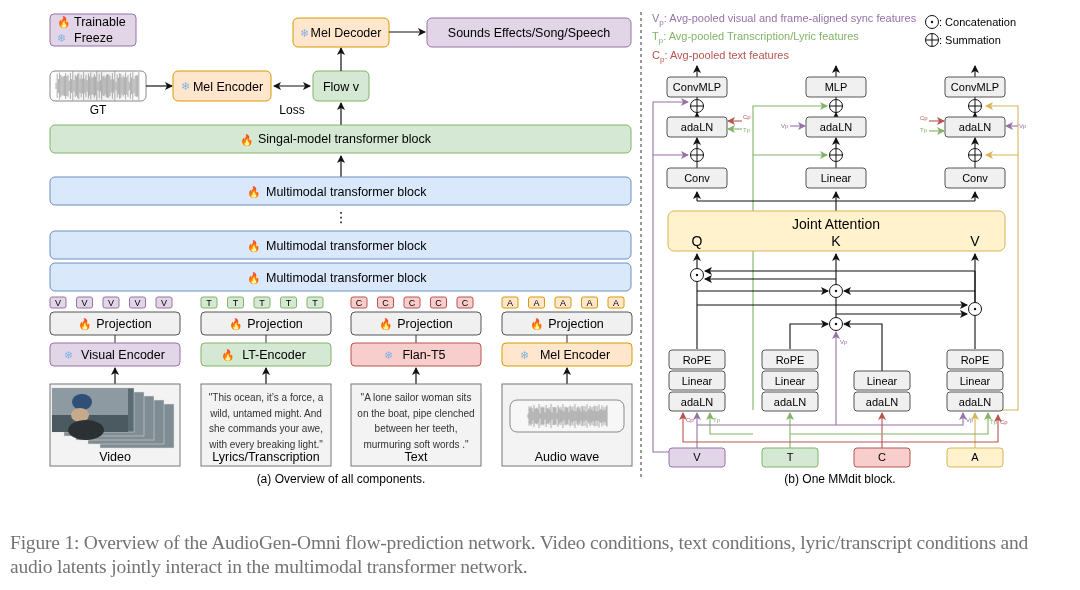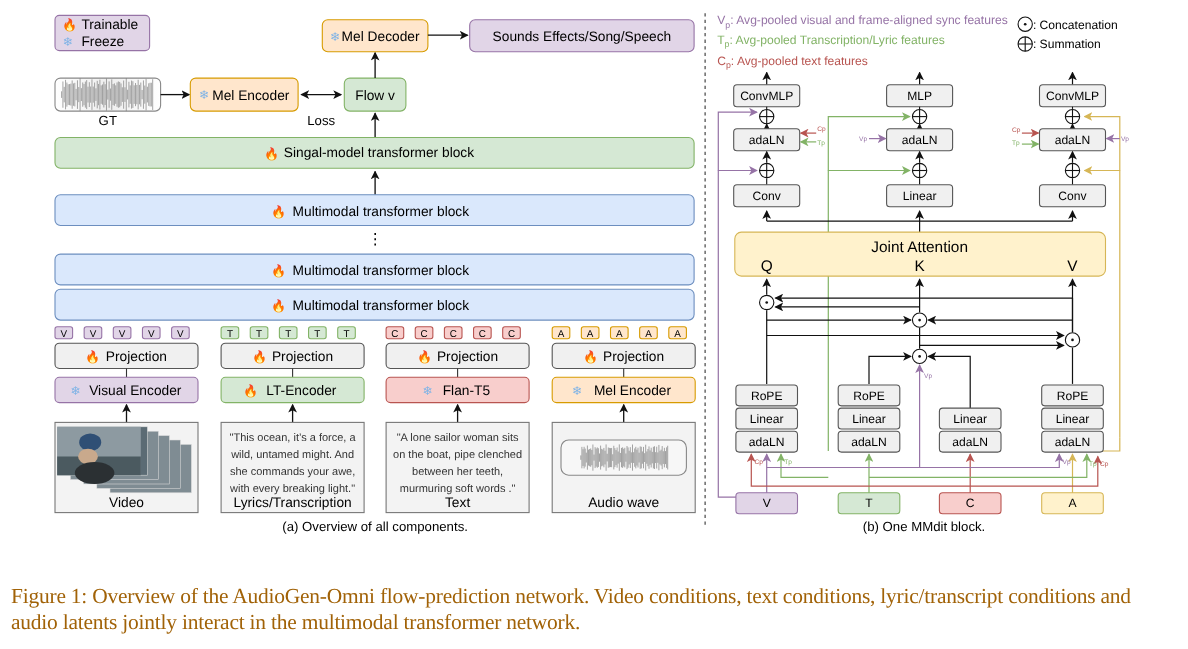--- a/index.html
+++ b/index.html
@@ -1,18 +1,18 @@
 <!DOCTYPE html>
 <html><head>
 <meta charset="utf-8">
 <style>
   html, body { margin:0; padding:0; background:#ffffff; }
   body { width:1080px; height:590px; position:relative; overflow:hidden; font-family:"Liberation Sans", sans-serif; color:#111; }
   svg text { font-family:"Liberation Sans", sans-serif; }
-  .caption { position:absolute; left:10px; top:531px; width:1065px; font-family:"Liberation Serif", serif; font-size:19.5px; line-height:24px; color:#a16207; letter-spacing:-0.2px; }
+  .caption { position:absolute; left:10px; top:531px; width:1065px; font-family:"Liberation Serif", serif; font-size:19.5px; line-height:24px; color:#737373; letter-spacing:-0.2px; }
 </style>
 </head>
 <body>
 
 
 
 <svg id="fig" width="1080" height="525" viewBox="0 0 1080 525" xmlns="http://www.w3.org/2000/svg">
   <defs>
     <marker id="arr" markerWidth="8" markerHeight="8" refX="7" refY="4" orient="auto" markerUnits="userSpaceOnUse">
       <path d="M0,0 L8,4 L0,8 L2,4 z" fill="#111"></path>

